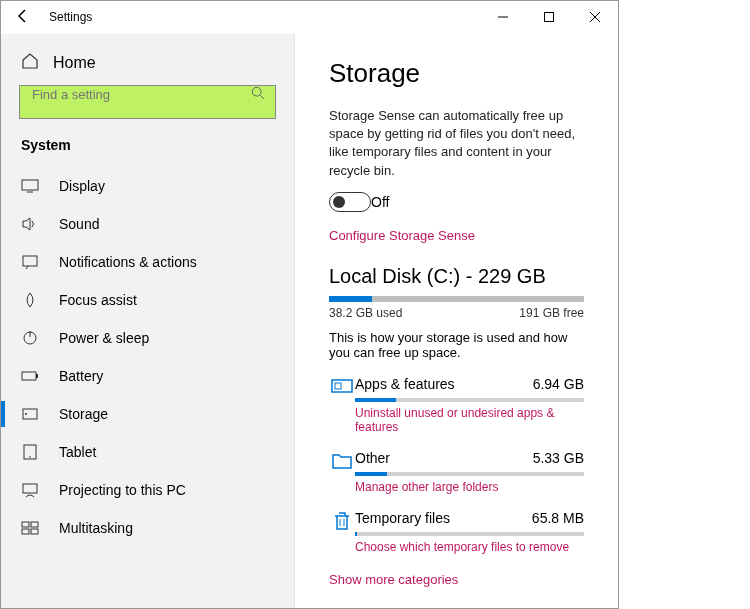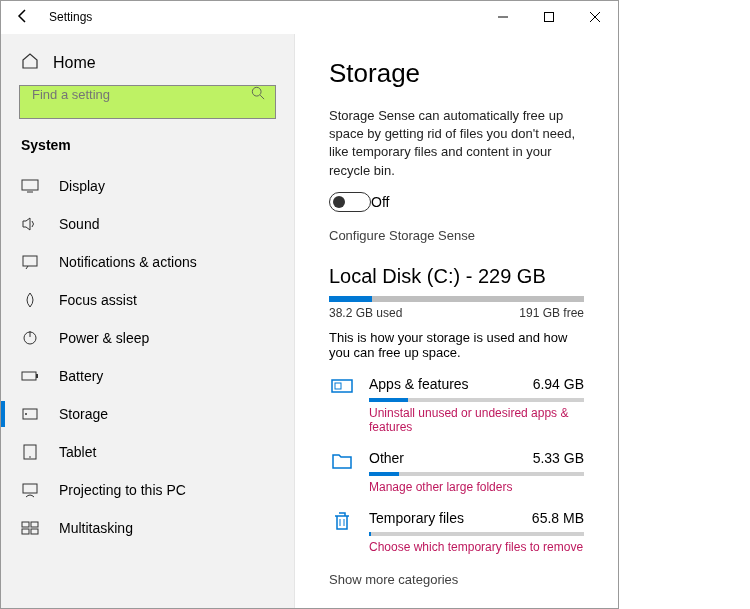--- a/index.html
+++ b/index.html
@@ -22,27 +22,27 @@
   .nav{display:flex;flex-direction:column;padding-top:6px;}
   .nav-item{display:flex;align-items:center;gap:20px;padding:10px 20px;font-size:14px;position:relative;}
   .nav-item.active::before{content:"";position:absolute;left:0;top:6px;bottom:6px;width:4px;background:#0078d4;}
   .nav-item .ico{width:18px;height:18px;display:flex;align-items:center;justify-content:center;color:#333;}
   .main{flex:1;overflow-y:auto;padding:24px 34px 10px 34px;box-sizing:border-box;}
   .h1{font-size:26px;font-weight:400;margin:0 0 18px 0;}
   .desc{font-size:13px;line-height:1.4;color:#222;max-width:420px;}
   .toggle-row{display:flex;align-items:center;margin:12px 0 8px 0;}
   .toggle{width:40px;height:18px;border:1px solid #333;border-radius:10px;position:relative;}
   .toggle .knob{position:absolute;left:3px;top:3px;width:12px;height:12px;border-radius:50%;background:#333;}
-  .link{color:#404040;font-size:13px;display:inline-block;margin:8px 0 22px 0;cursor:pointer;}
+  .link{color:#be185d;font-size:13px;display:inline-block;margin:8px 0 22px 0;cursor:pointer;}
   .disk-title{font-size:20px;font-weight:400;margin-bottom:8px;}
   .disk-bar{height:6px;background:#bfbfbf;position:relative;margin-bottom:4px;}
   .disk-bar .fill{position:absolute;left:0;top:0;bottom:0;width:16.7%;background:#0078d4;}
   .disk-meta{display:flex;justify-content:space-between;font-size:12px;color:#333;margin-bottom:10px;}
   .disk-explain{font-size:13px;margin-bottom:16px;}
-  .cat{display:flex;gap:14px;margin-bottom:16px;}
+  .cat{display:flex;margin-bottom:16px;}
   .cat .cicon{width:26px;height:26px;color:#0078d4;display:flex;align-items:flex-start;justify-content:center;}
   .cat .cicon svg{width:22px;height:22px;}
   .cat .cbody{flex:1;}
   .cat .top{display:flex;justify-content:space-between;font-size:14px;}
   .cat .bar{height:4px;background:#d0d0d0;margin:6px 0 4px 0;position:relative;}
   .cat .bar .bfill{position:absolute;left:0;top:0;bottom:0;background:#0078d4;}
   .cat .sub{font-size:12px;color:#be185d;}
   .h2{font-size:18px;font-weight:400;margin:18px 0 4px 0;}
   .backarrow svg{width:16px;height:16px;}
 </style>

